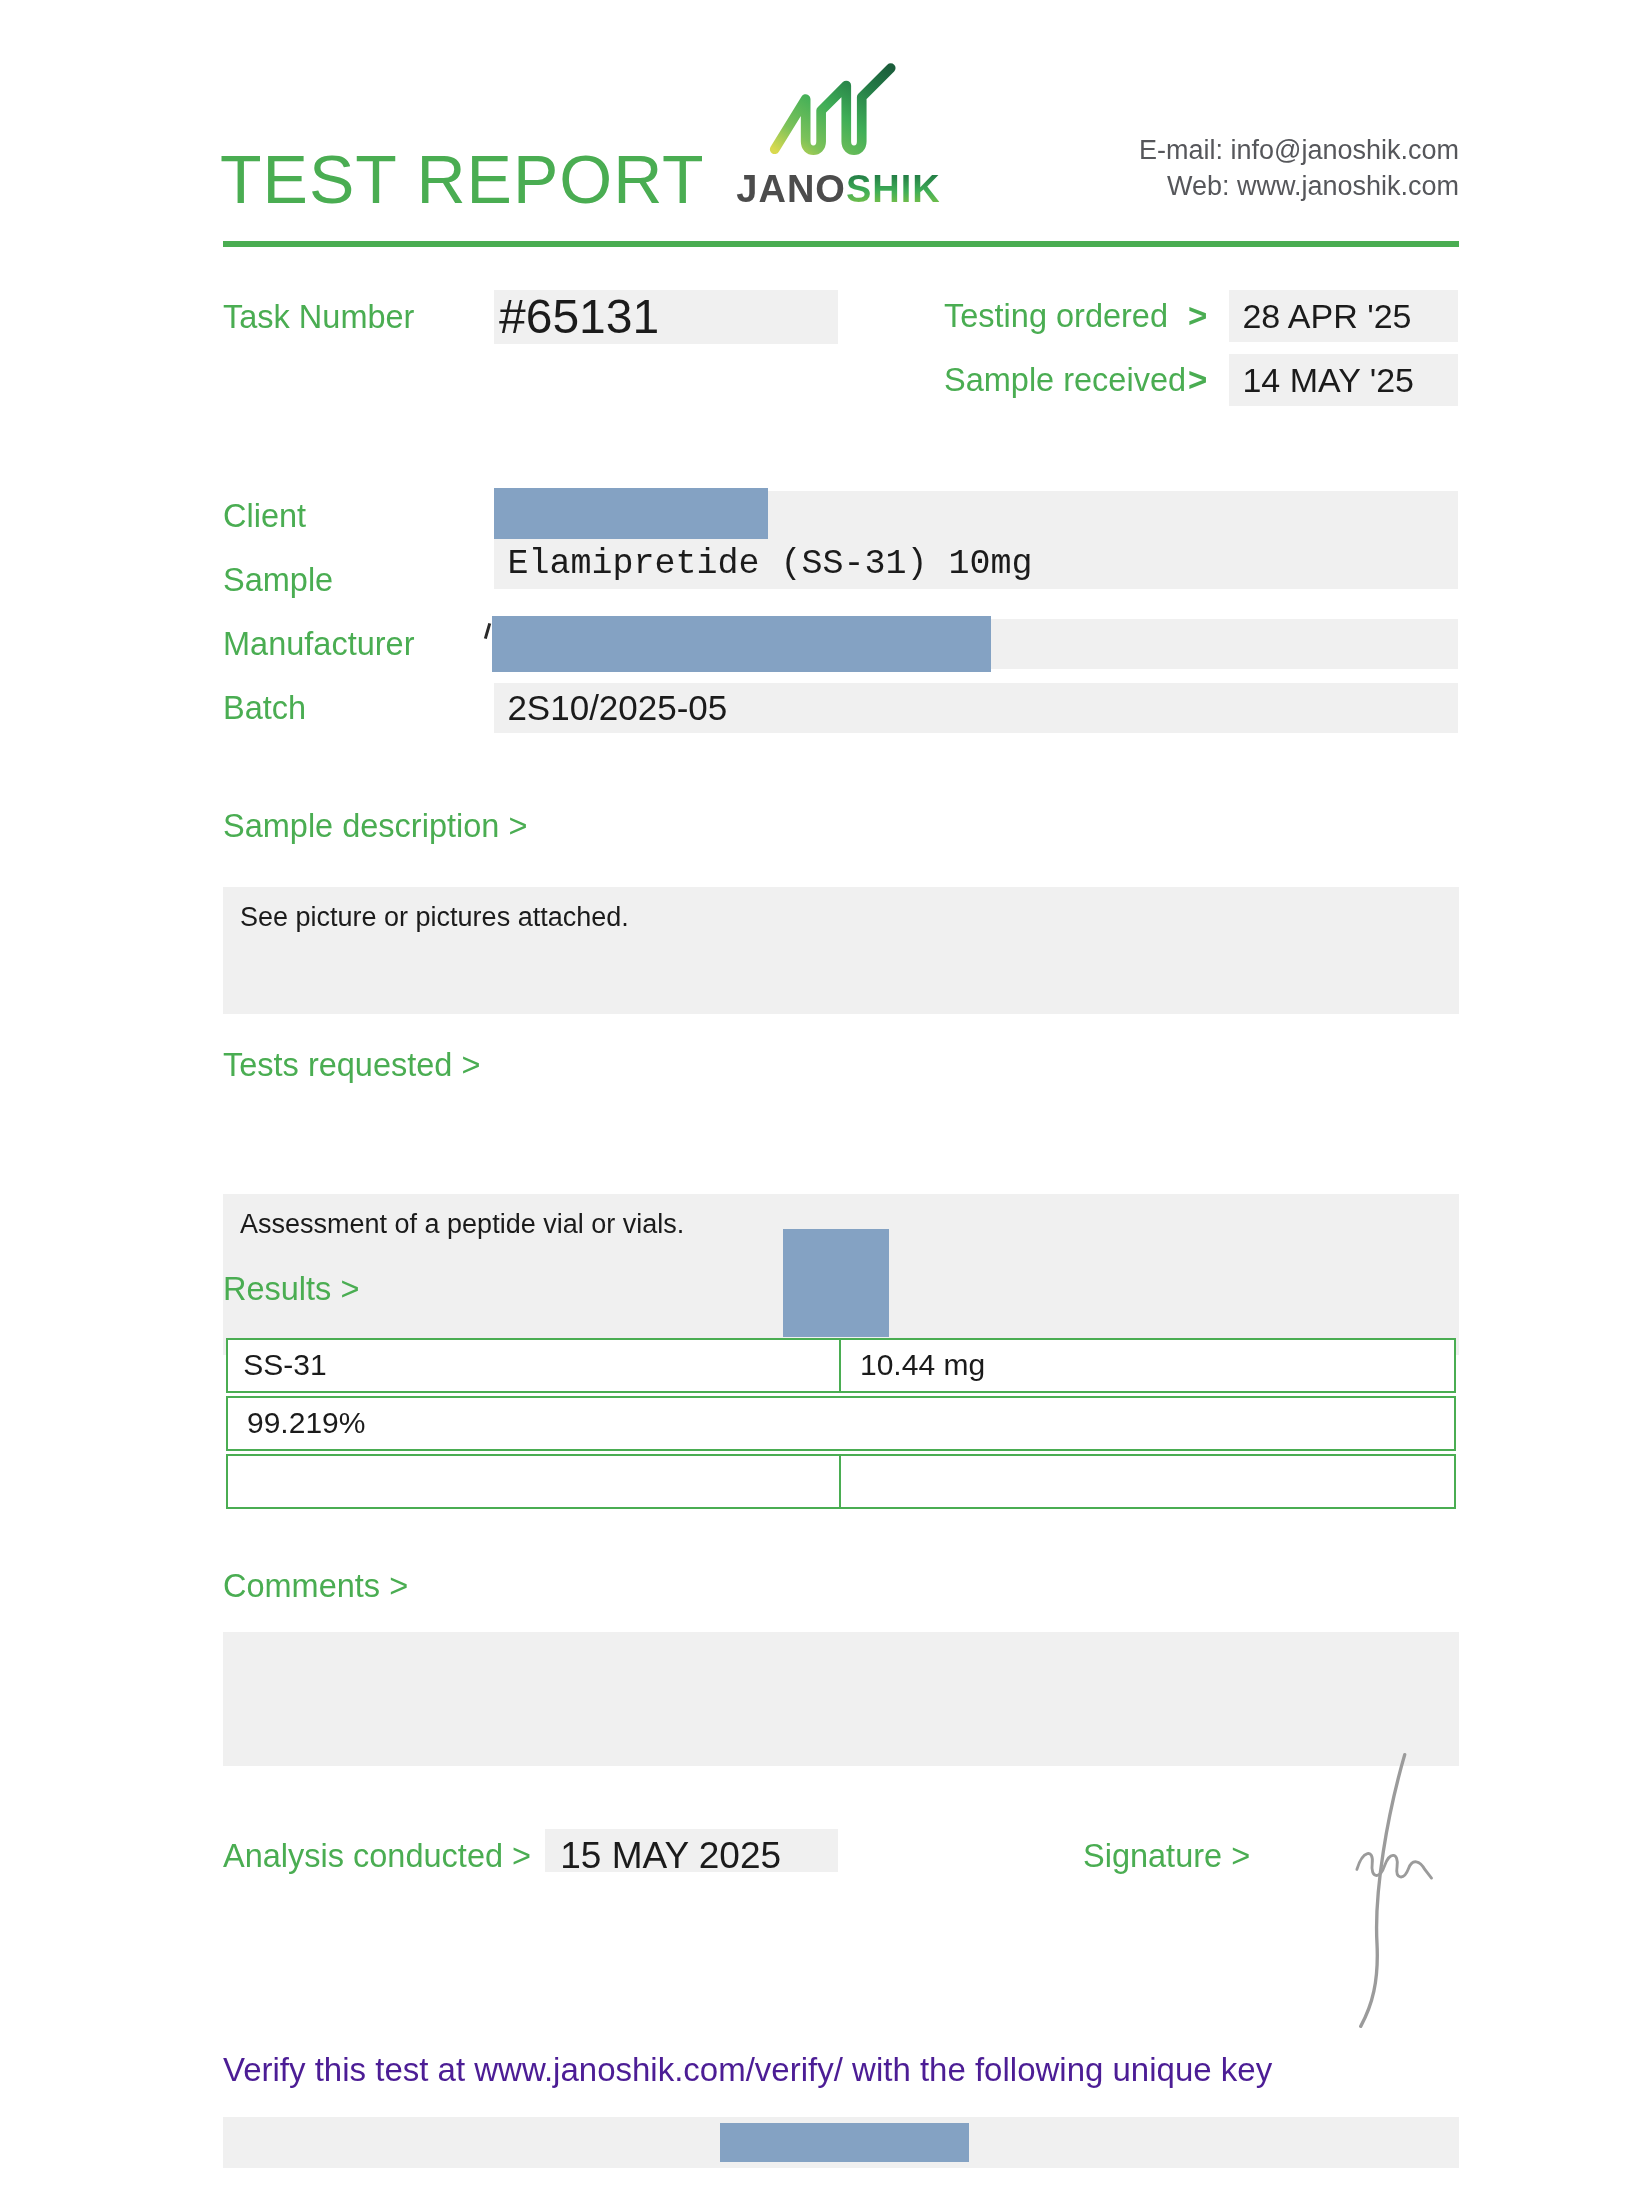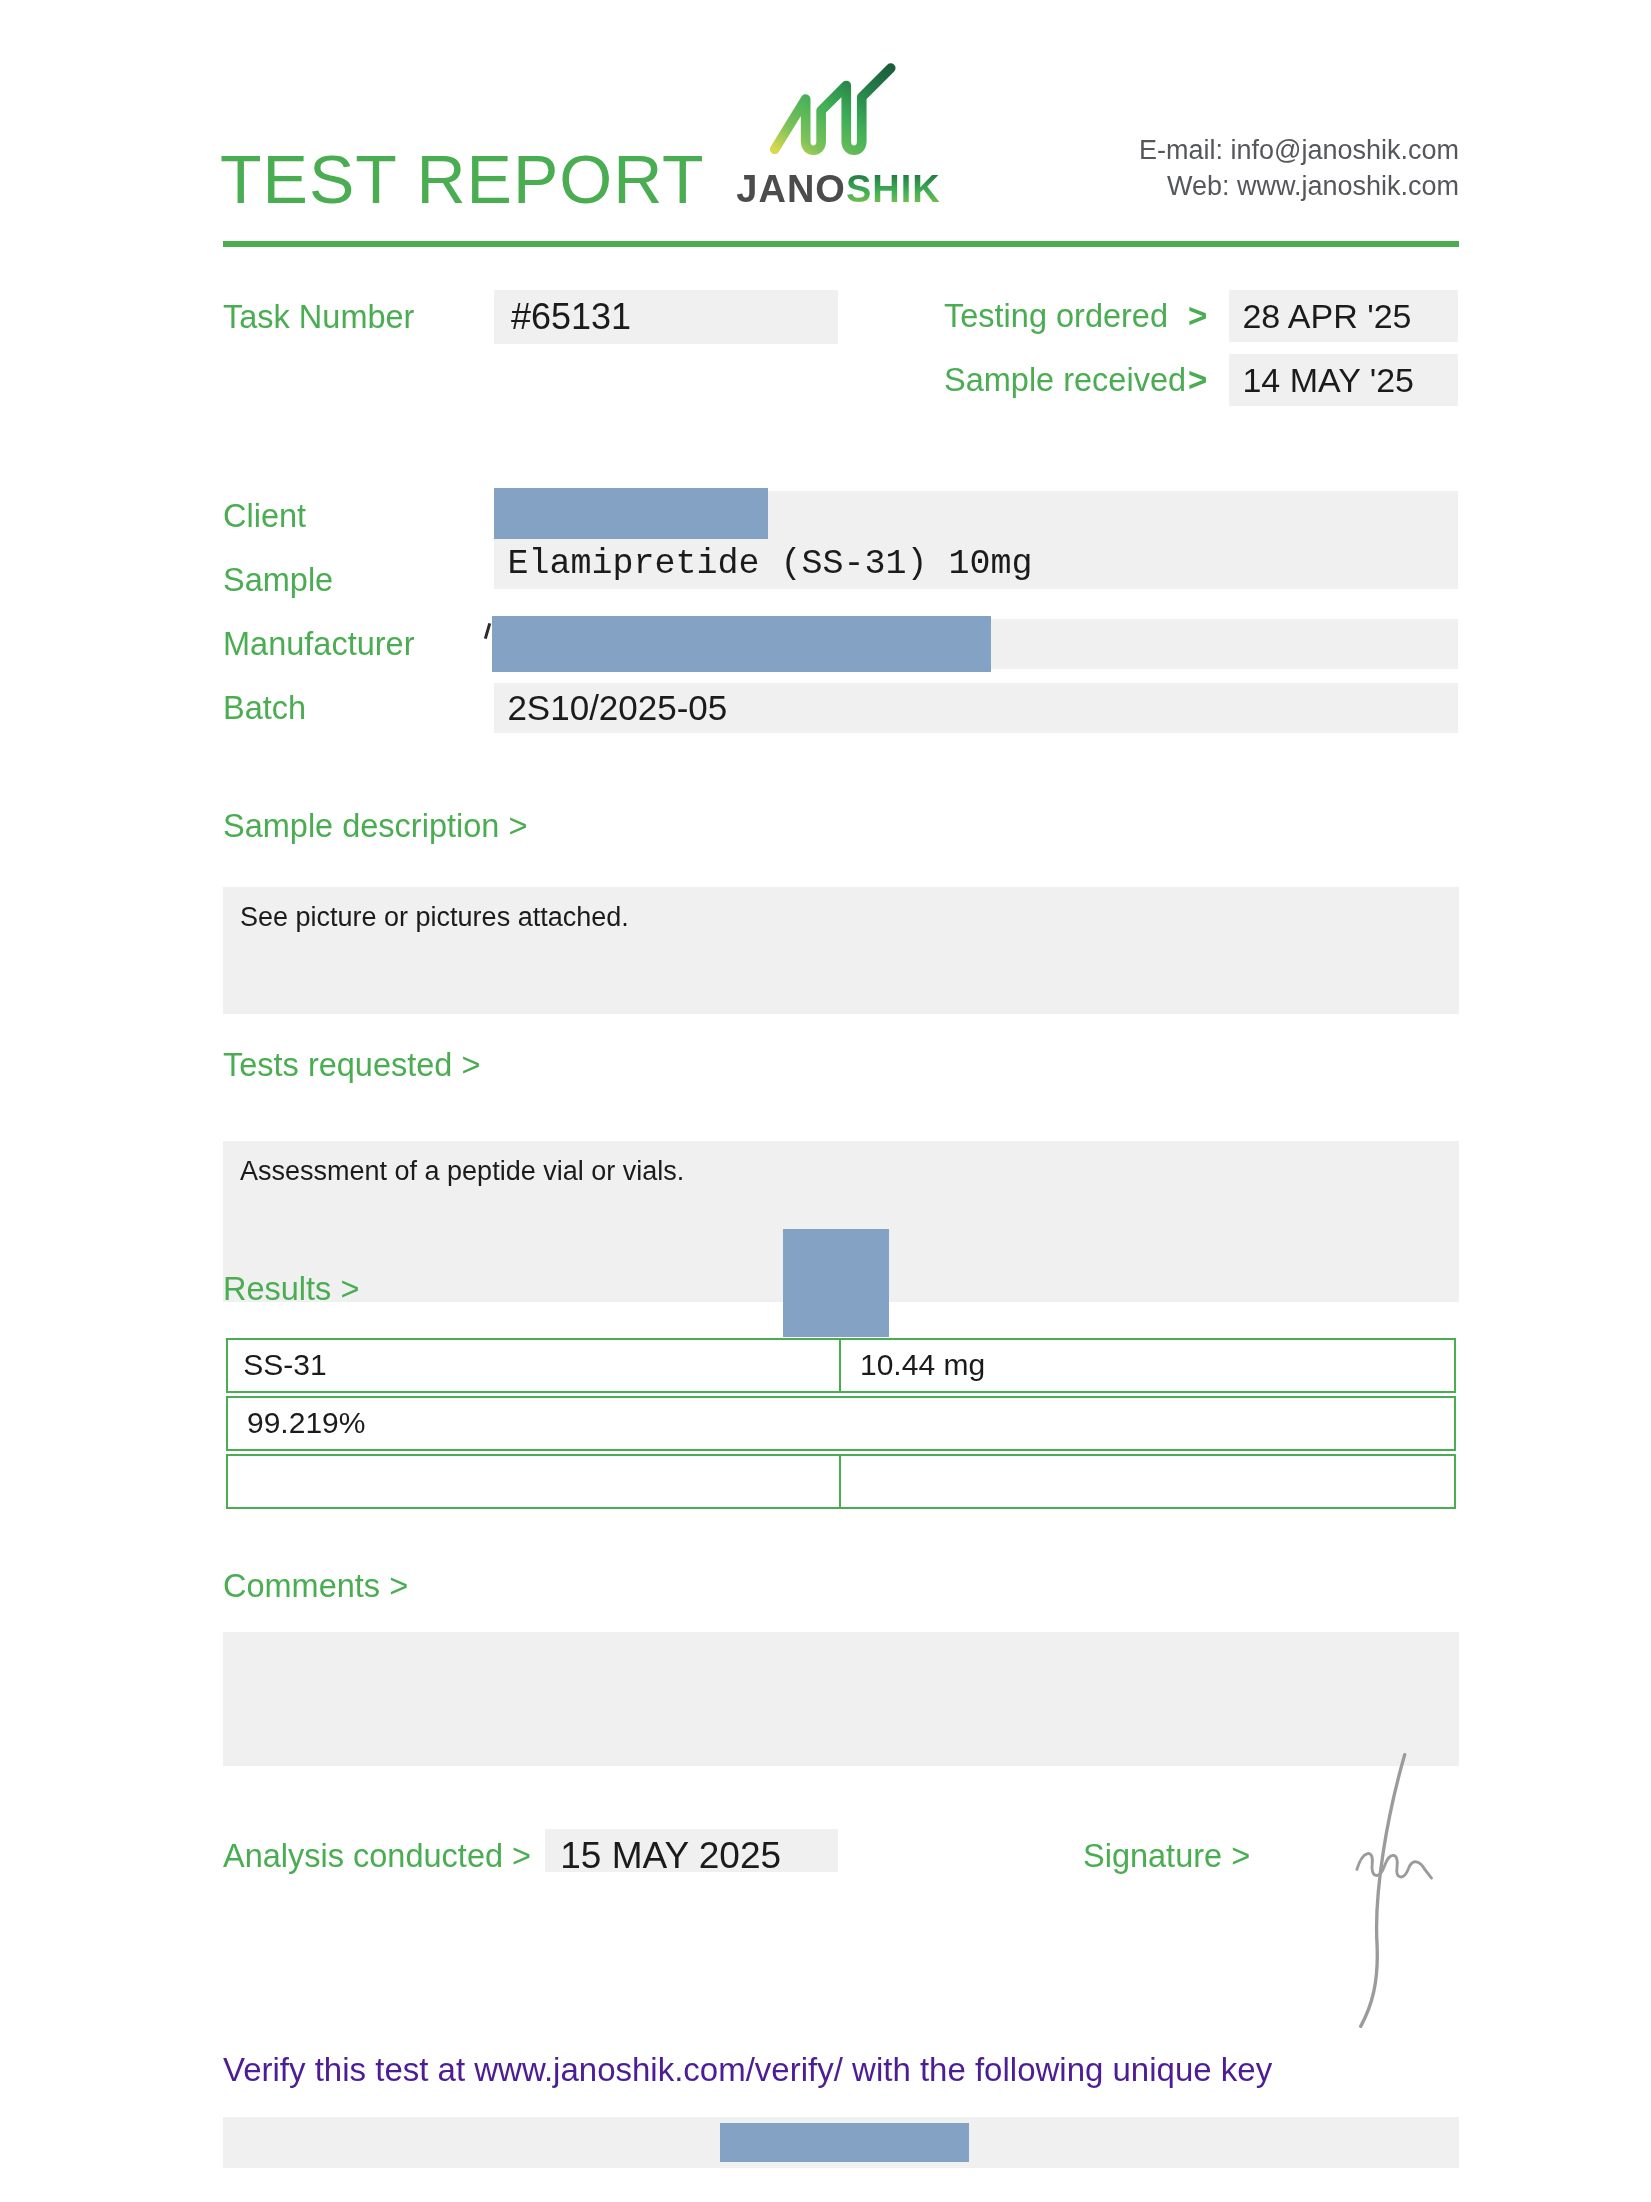--- a/index.html
+++ b/index.html
@@ -20,21 +20,21 @@
 
   
   .lbl{position:absolute;font-size:32.5px;color:#4aad52;}
   .chev{position:absolute;font-size:33px;color:#4aad52;font-weight:bold;}
   .heading{position:absolute;left:223px;font-size:32.5px;color:#4aad52;}
 
   
   .field{position:absolute;background:#f0f0f0;font-size:35px;color:#1b1b1b;box-sizing:border-box;}
 
   .task-label{left:223px;top:290px;line-height:54px;}
-  .task-field{left:494px;top:290px;width:344px;height:54px;line-height:54px;padding-left:17px;font-size:36px;}
+  .task-field{left:494px;top:290px;width:344px;height:54px;line-height:54px;padding-left:5px;font-size:48px;}
 
   .date1-label{left:944px;top:290px;line-height:52px;text-align:right;}
   .date2-label{left:944px;top:354px;line-height:52px;}
   .chev1{left:1188px;top:290px;line-height:52px;}
   .chev2{left:1188px;top:354px;line-height:52px;}
   .date1-field{left:1229px;top:290px;width:229px;height:52px;line-height:52px;padding-left:13.4px;font-size:34px;}
   .date2-field{left:1229px;top:354px;width:229px;height:52px;line-height:52px;padding-left:13.4px;font-size:34px;}
 
   
   .detail-strip{position:absolute;left:494px;width:964px;height:50px;background:#f0f0f0;
@@ -48,21 +48,21 @@
   .redaction{position:absolute;background:#84a2c3;}
   .red-client{left:494px;top:488px;width:274px;height:54px;}
   .red-manu{left:492px;top:616px;width:499px;height:56px;}
   .manu-frag{position:absolute;left:486px;top:623px;width:2.9px;height:16.3px;background:#2a2a2a;transform:rotate(16deg);}
 
   .h-desc{top:808px;} .h-tests{top:1047px;} .h-results{top:1271px;} .h-comments{top:1568px;}
 
   .bigbox{position:absolute;left:223px;width:1236px;background:#f0f0f0;font-size:27px;color:#1b1b1b;
           box-sizing:border-box;padding:15.3px 0 0 17px;}
   .box-desc{top:887px;height:127px;}
-  .box-tests{top:1141px;height:161px;}
+  .box-tests{top:1194px;height:161px;}
   .box-comments{top:1632px;height:134px;}
 
   .red-results{left:783px;top:1229px;width:106px;height:108px;}
 
   
   .rtable{position:absolute;left:226px;top:1338px;width:1230px;}
   .trow{display:flex;border:2.9px solid #4aad52;height:55px;box-sizing:border-box;margin-bottom:2.9px;background:#ffffff;}
   .tcell-l{width:613px;border-right:2.9px solid #4aad52;padding-left:15.3px;box-sizing:border-box;
            font-size:30px;line-height:50px;}
   .tcell-r{flex:1;padding-left:19px;font-size:30px;line-height:50px;}

